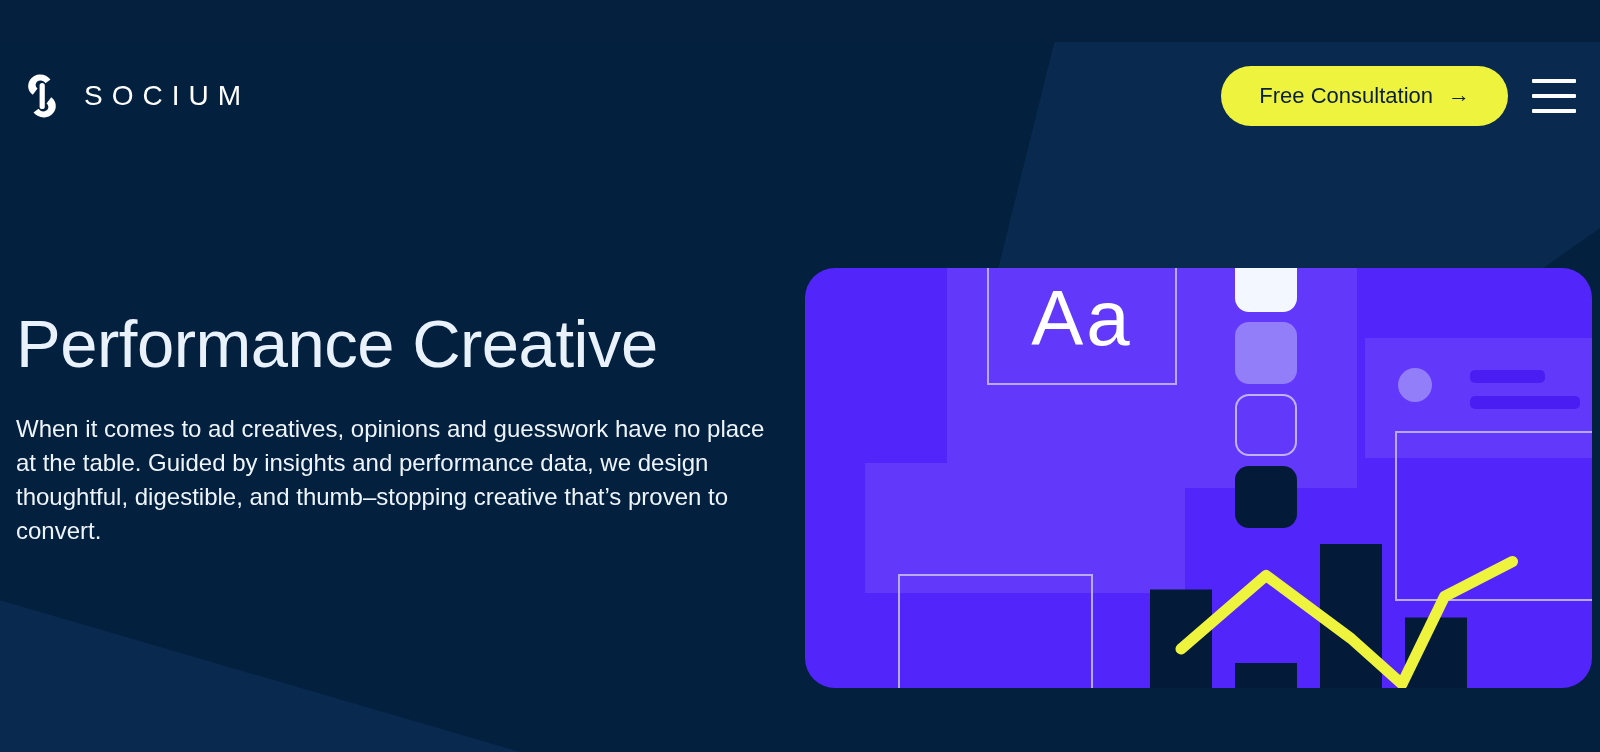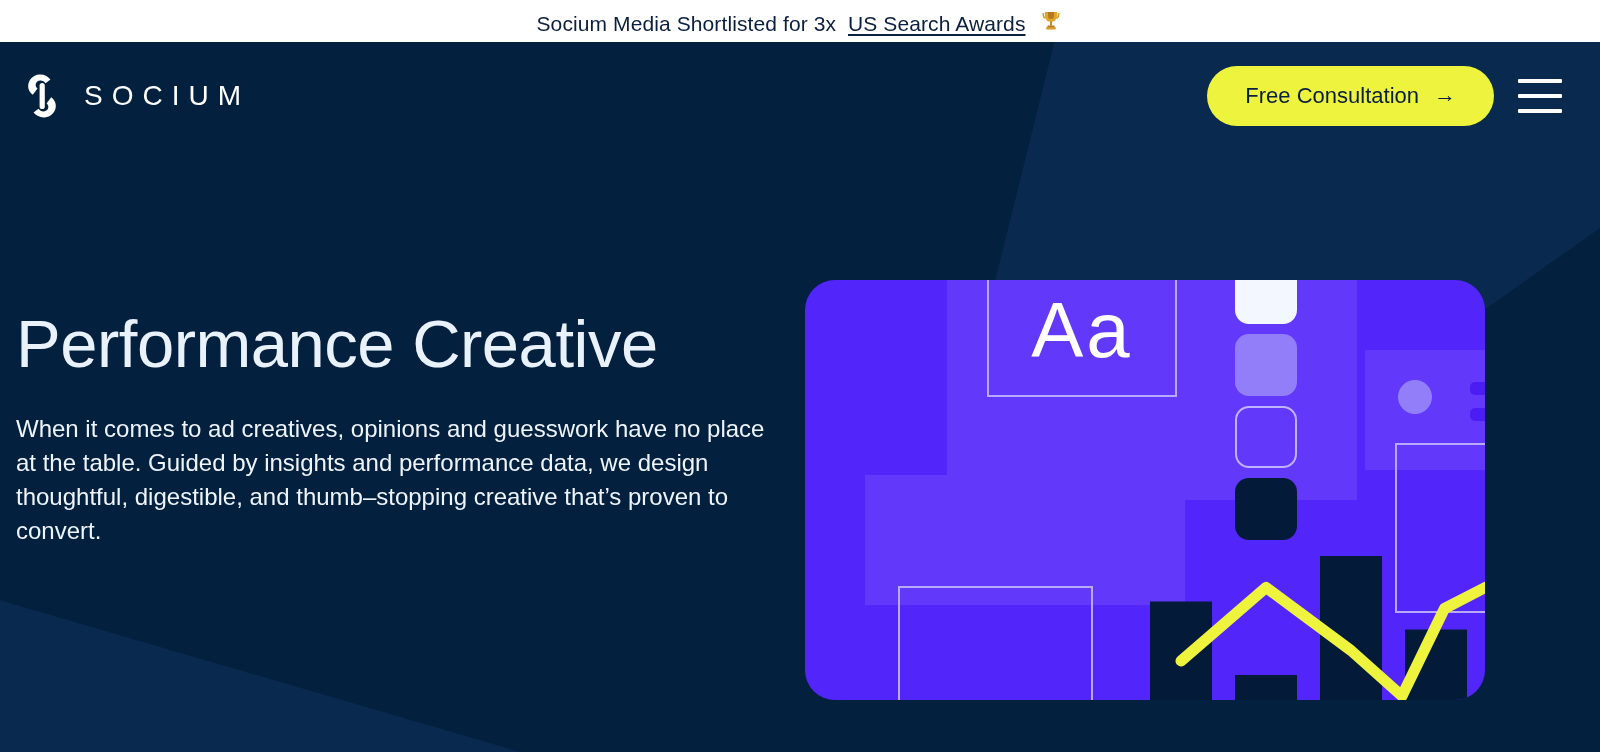--- a/index.html
+++ b/index.html
@@ -85,21 +85,21 @@
   }
 
   
   .site-header {
     position: absolute;
     top: 42px; left: 0;
     width: 1600px;
     height: 108px;
     display: flex;
     align-items: center;
-    padding: 0 30px 0 20px;
+    padding: 0 16px 0 20px;
     z-index: 30;
   }
   .logo {
     display: flex;
     align-items: center;
     gap: 20px;
     cursor: pointer;
   }
   .logo-mark { width: 44px; height: 52px; display:block; }
   .logo-word {
@@ -167,27 +167,26 @@
     line-height: 1.42;
     color: #eef4fb;
     font-weight: 400;
   }
 
   
   .illustration {
     position: absolute;
     left: 805px;
     top: 268px;
-    width: 680px;
+    width: 787px;
     height: 420px;
     background: #5226fa;
     border-radius: 30px;
     overflow: hidden;
     z-index: 15;
-    margin-top: 12px;
   }
   .ill-layer { position: absolute; }
 
   .panel-lighter {
     left: 142px; top: -10px;
     width: 410px; height: 230px;
     background: #6238fb;
   }
   .aa-box {
     left: 182px; top: -18px;
@@ -254,37 +253,20 @@
     left: 330px; top: 255px;
     width: 470px; height: 175px;
   }
   .chart-svg { display: block; width: 100%; height: 100%; }
 </style>
 </head>
 <body>
 
 <div class="page">
 
-  <div class="announce-bar">
-    <div class="announce-inner">
-      <span class="announce-text">Socium Media Shortlisted for 3x </span>
-      <a class="announce-link">US Search Awards</a>
-      <span class="announce-emoji">
-        <svg class="trophy-svg" width="24" height="24" viewBox="0 0 24 24" aria-hidden="true">
-          <path d="M6 3h12v4a6 6 0 0 1-12 0V3z" fill="#e0a52b"></path>
-          <path d="M9 3h6v4a3 3 0 0 1-6 0V3z" fill="#b5791f"></path>
-          <path d="M6 4H3.6v2.2c0 2 1.4 3.4 3.1 3.5V8.2c-.9-.2-1.5-.9-1.5-2V4z" fill="#d79a28"></path>
-          <path d="M18 4h2.4v2.2c0 2-1.4 3.4-3.1 3.5V8.2c.9-.2 1.5-.9 1.5-2V4z" fill="#d79a28"></path>
-          <rect x="11" y="12.4" width="2" height="4.2" fill="#c98a22"></rect>
-          <rect x="8.4" y="16.4" width="7.2" height="1.9" rx="0.5" fill="#b5791f"></rect>
-          <rect x="7.2" y="18.1" width="9.6" height="2.3" rx="0.6" fill="#d79a28"></rect>
-        </svg>
-      </span>
-    </div>
-  </div>
 
   <div class="hero">
     <div class="bg-wedge-tr"></div>
     <div class="bg-wedge-bl"></div>
   </div>
 
   <header class="site-header">
     <div class="logo">
       <span>
         <svg class="logo-mark" viewBox="0 0 44 52" aria-hidden="true">

